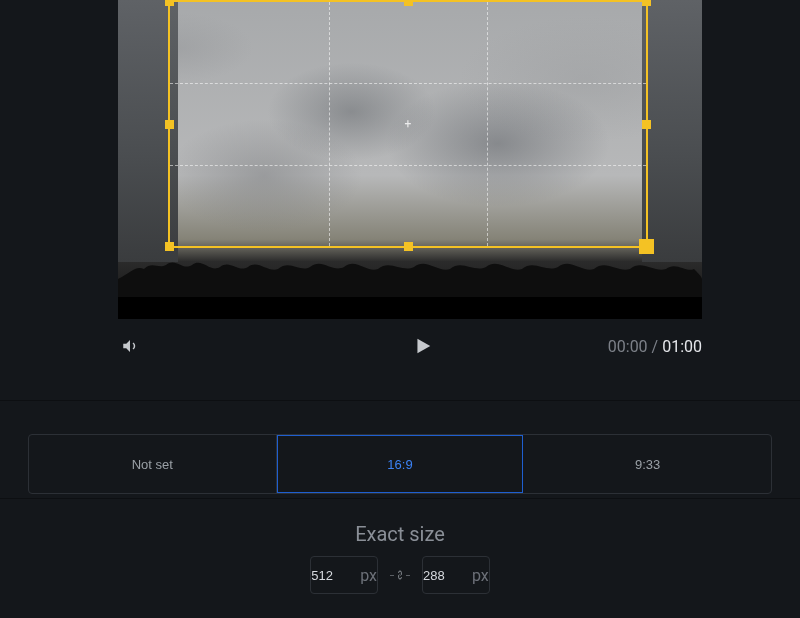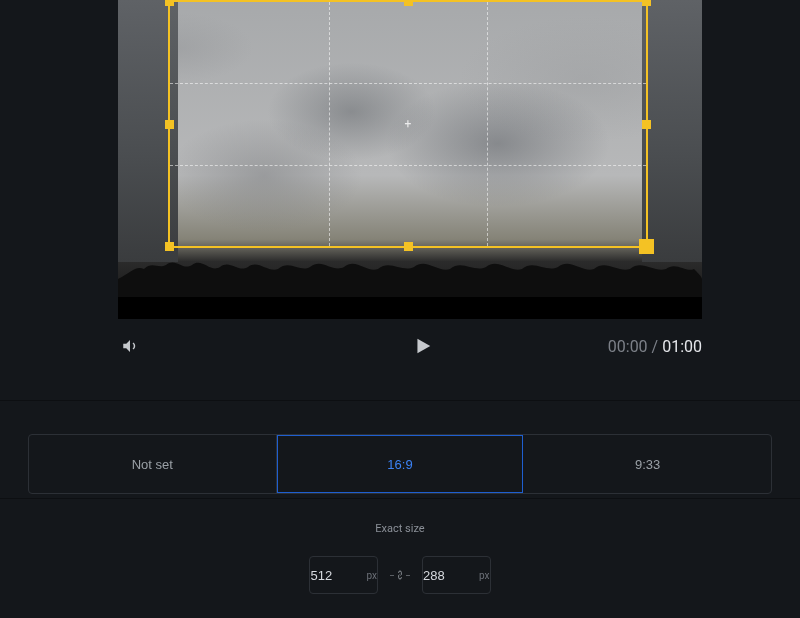--- a/index.html
+++ b/index.html
@@ -139,40 +139,40 @@
   }
 
   .divider-mid {
     position: absolute; left: 0; right: 0; top: 498px; height: 1px;
     background: #0d0f12;
   }
 
   
   .exact-label {
     position: absolute; left: 0; right: 0; top: 522px;
-    text-align: center; font-size: 11px; color: #8a8f97;
+    text-align: center; font-size: 20px; color: #8a8f97;
   }
   .size-row {
     position: absolute; left: 0; right: 0; top: 556px;
     display: flex; align-items: center; justify-content: center; gap: 12px;
   }
   .size-field {
     display: flex; align-items: center;
     border: 1px solid #2c3036;
     border-radius: 4px;
     height: 38px;
     padding: 0 0;
   }
   .size-field input {
     width: 40px;
     background: transparent; border: none; outline: none;
     color: #d6d9de; font-size: 13px; text-align: left;
   }
   .size-field .unit {
-    color: #6c7078; font-size: 10px; margin-left: 16px;
+    color: #6c7078; font-size: 16px; margin-left: 9px;
   }
   .link-toggle {
     width: 20px; height: 24px; display: flex; align-items: center; justify-content: center;
     color: #8a8f97; cursor: pointer;
   }
   .link-toggle .bar { width: 6px; height: 1px; background: #5a5e64; }
   .link-toggle .bar.l { margin-right: 2px; }
   .link-toggle .bar.r { margin-left: 2px; }
 </style>
 </head>

